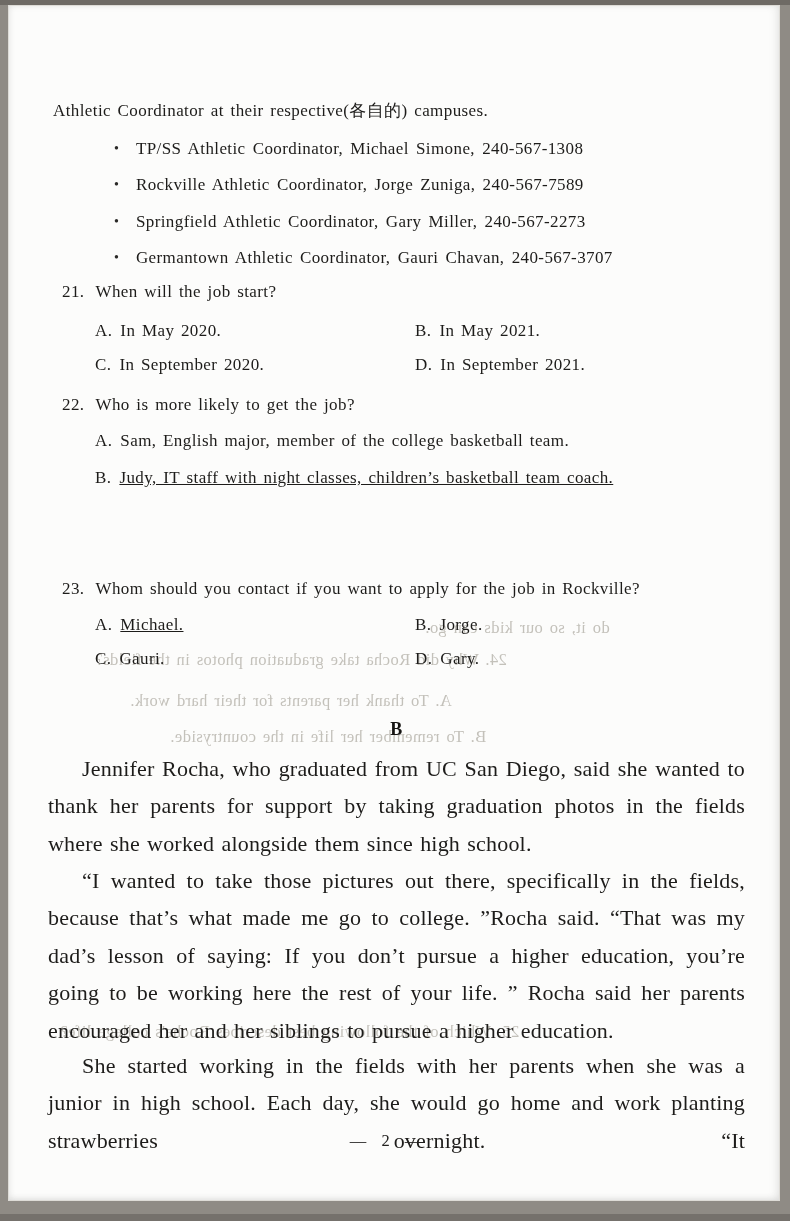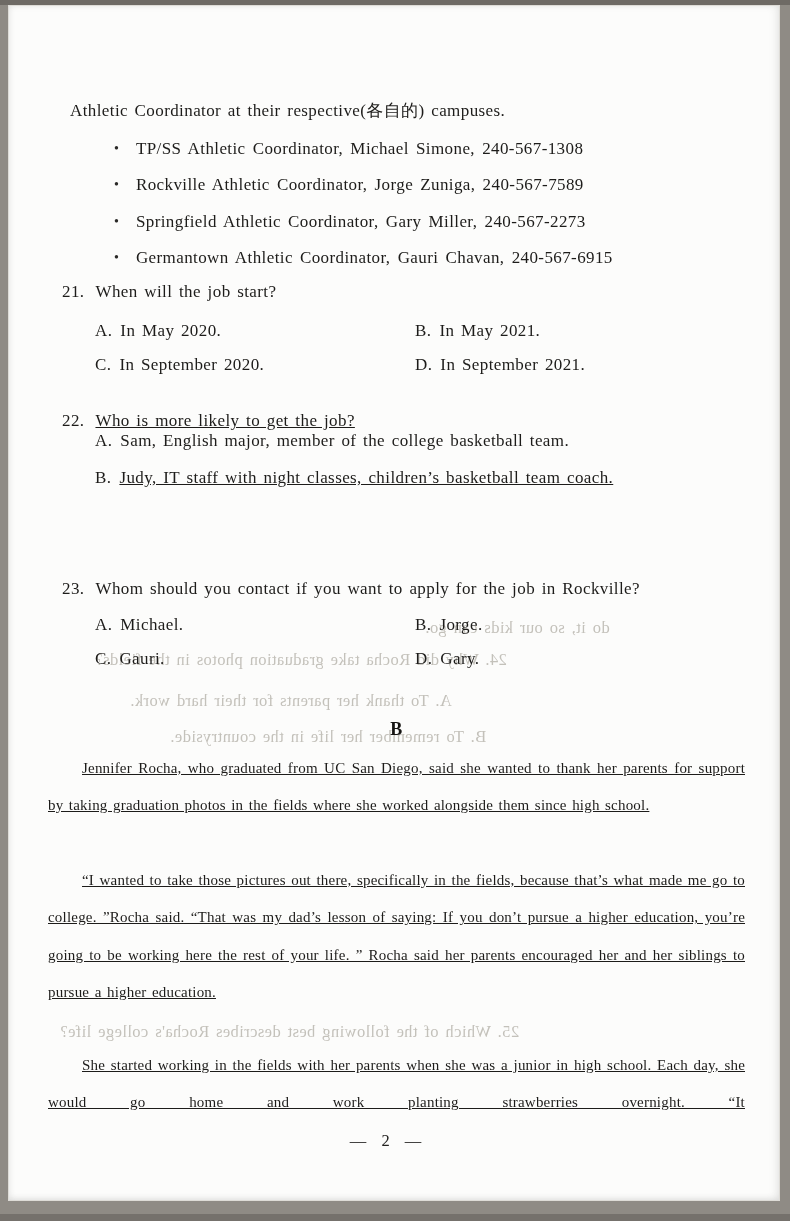--- a/index.html
+++ b/index.html
@@ -12,22 +12,22 @@
   .edge-top{position:absolute;left:0;top:0;width:790px;height:5px;background:#6e6a65;}
   .edge-bottom{position:absolute;left:0;bottom:0;width:790px;height:7px;background:#75716c;}
   .page{
     position:absolute;left:8px;top:5px;width:772px;height:1196px;
     background:#fcfcfb;
     box-shadow:inset 0 0 0 1px #dedcd7, inset -4px 0 8px rgba(0,0,0,.07), inset 0 -3px 7px rgba(0,0,0,.06), inset 3px 0 6px rgba(0,0,0,.04);
   }
   .txt{position:absolute;color:#1d1c1a;font-size:17px;white-space:nowrap;letter-spacing:.4px;word-spacing:2px;}
   .para{
     position:absolute;left:48px;width:697px;
-    font-size:15px;line-height:37.4px;text-align:justify;
-    color:#1d1c1a;letter-spacing:.2px;word-spacing:1.5px;text-decoration:underline;
+    font-size:22px;line-height:37.4px;text-align:justify;
+    color:#1d1c1a;letter-spacing:.2px;word-spacing:1.5px;
   }
   .indent{text-indent:34px;}
   .force-just{text-align-last:justify;}
   .bullets{position:absolute;left:114px;top:139px;}
   .bullet-row{height:36.3px;display:flex;align-items:flex-start;}
   .dot{font-size:14px;margin-right:17px;margin-top:2px;color:#2a2927;}
   .btext{font-size:17px;color:#1d1c1a;letter-spacing:.4px;word-spacing:2.5px;white-space:nowrap;}
   .qnum{display:inline-block;margin-right:11px;}
   .opt-grid{position:absolute;left:95px;display:grid;grid-template-columns:320px auto;grid-row-gap:14px;}
   .opt-stack{position:absolute;left:95px;}
@@ -49,38 +49,38 @@
 <div class="edge-top"></div>
 <div class="edge-bottom"></div>
 <div class="page"></div>
 
 <div class="ghost" style="top:618px;left:425px;">do it, so our kids can go.</div>
 <div class="ghost" style="top:650px;left:95px;">24. Why did Rocha take graduation photos in the fields?</div>
 <div class="ghost" style="top:691px;left:130px;">A. To thank her parents for their hard work.</div>
 <div class="ghost" style="top:727px;left:170px;">B. To remember her life in the countryside.</div>
 <div class="ghost" style="top:1022px;left:60px;">25. Which of the following best describes Rocha's college life?</div>
 
-<div class="txt" style="left:70px;top:99px;">Athletic Coordinator at their respective(各自的) campuses.</div>
+<div class="txt" style="left:53px;top:99px;">Athletic Coordinator at their respective(各自的) campuses.</div>
 
 <div class="bullets">
   <div class="bullet-row">
     <span class="dot">•</span>
     <span class="btext">TP/SS Athletic Coordinator, Michael Simone, 240-567-1308</span>
   </div>
   <div class="bullet-row">
     <span class="dot">•</span>
     <span class="btext">Rockville Athletic Coordinator, Jorge Zuniga, 240-567-7589</span>
   </div>
   <div class="bullet-row">
     <span class="dot">•</span>
     <span class="btext">Springfield Athletic Coordinator, Gary Miller, 240-567-2273</span>
   </div>
   <div class="bullet-row">
     <span class="dot">•</span>
-    <span class="btext">Germantown Athletic Coordinator, Gauri Chavan, 240-567-6915</span>
+    <span class="btext">Germantown Athletic Coordinator, Gauri Chavan, 240-567-3707</span>
   </div>
 </div>
 
 <div class="txt" style="left:62px;top:282px;">
   <span class="qnum">21.</span><span>When will the job start?</span>
 </div>
 <div class="opt-grid" style="top:321px;">
   <div class="txt" style="position:static;">
     <span class="olabel">A.</span><span>In May 2020.</span>
   </div>
@@ -88,37 +88,37 @@
     <span class="olabel">B.</span><span>In May 2021.</span>
   </div>
   <div class="txt" style="position:static;">
     <span class="olabel">C.</span><span>In September 2020.</span>
   </div>
   <div class="txt" style="position:static;">
     <span class="olabel">D.</span><span>In September 2021.</span>
   </div>
 </div>
 
-<div class="txt" style="left:62px;top:411px;text-decoration:underline;">
+<div class="txt" style="left:62px;top:395px;">
   <span class="qnum">22.</span><span>Who is more likely to get the job?</span>
 </div>
 <div class="opt-stack" style="top:431px;">
   <div class="optrow txt" style="position:static;">
     <span class="olabel">A.</span><span>Sam, English major, member of the college basketball team.</span>
   </div>
   <div class="optrow txt" style="position:static;text-decoration:underline;">
     <span class="olabel">B.</span><span>Judy, IT staff with night classes, children’s basketball team coach.</span>
   </div>
 </div>
 
 <div class="txt" style="left:62px;top:579px;">
   <span class="qnum">23.</span><span>Whom should you contact if you want to apply for the job in Rockville?</span>
 </div>
 <div class="opt-grid" style="top:615px;">
-  <div class="txt" style="position:static;">
+  <div class="txt" style="position:static;text-decoration:underline;">
     <span class="olabel">A.</span><span>Michael.</span>
   </div>
   <div class="txt" style="position:static;">
     <span class="olabel">B.</span><span>Jorge.</span>
   </div>
   <div class="txt" style="position:static;">
     <span class="olabel">C.</span><span>Gauri.</span>
   </div>
   <div class="txt" style="position:static;">
     <span class="olabel">D.</span><span>Gary.</span>

